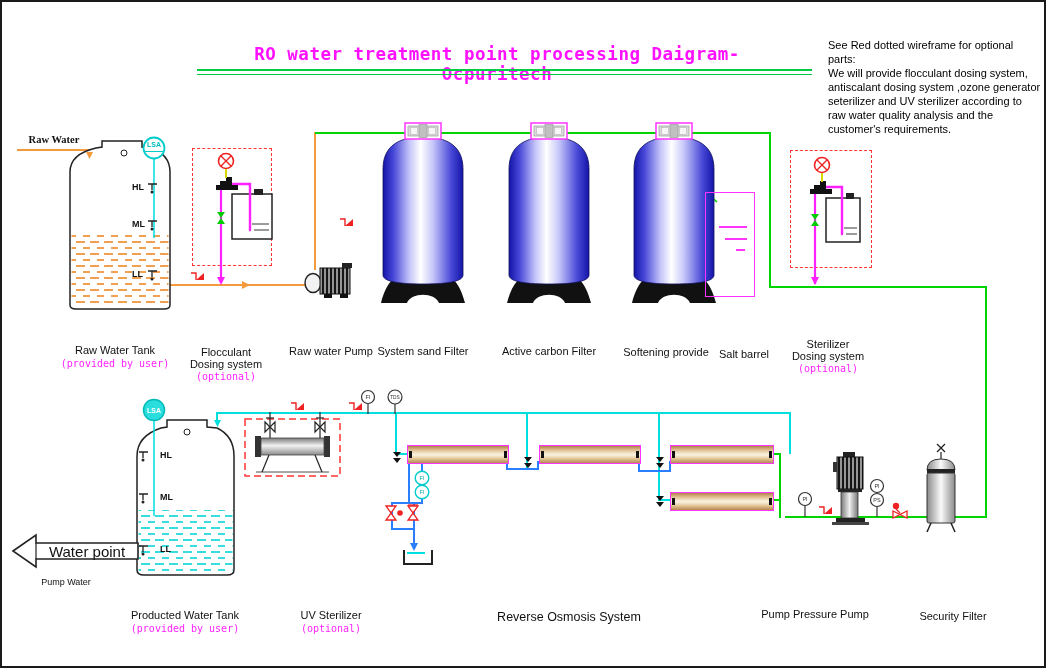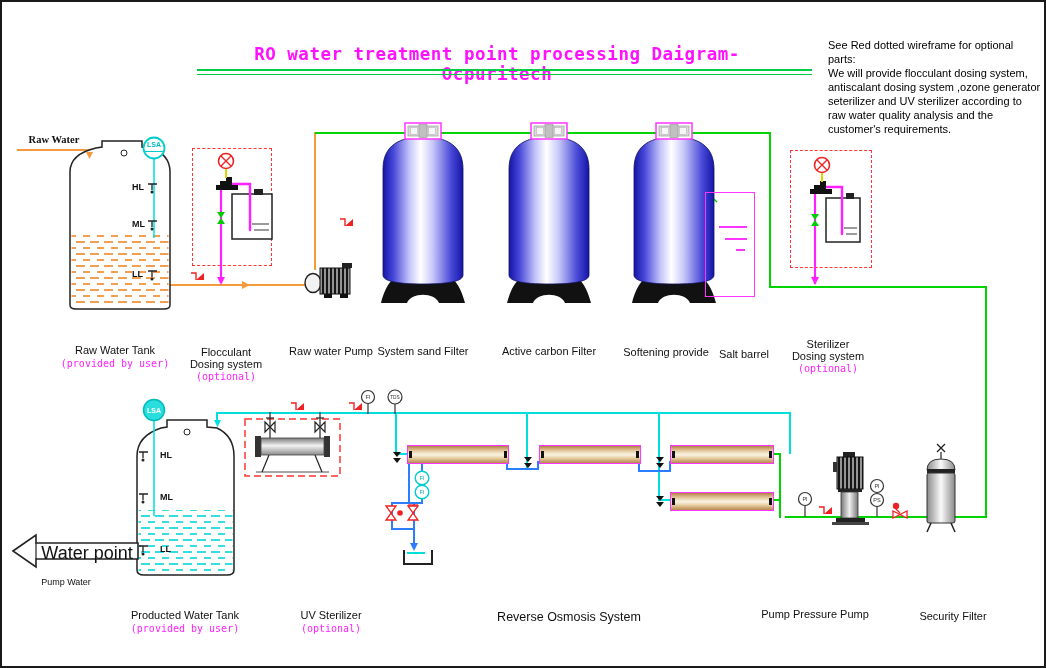--- a/index.html
+++ b/index.html
@@ -390,21 +390,21 @@
         <circle cx="16" cy="108" r="1.5" fill="#222" stroke="none"></circle>
       <path d="M12,152 h9 M16,152 v6"></path>
         <circle cx="16" cy="160" r="1.5" fill="#222" stroke="none"></circle>
     </g>
   </svg>
 
   <svg class="c" style="left:8px;top:530px" width="132" height="40" viewBox="0 0 132 40">
     <polygon points="3,19 26,3 26,11 128,11 128,27 26,27 26,35" fill="#fff" stroke="#222" stroke-width="1.6"></polygon>
     <line x1="26" y1="11" x2="26" y2="27" stroke="#222" stroke-width="1.2"></line>
   </svg>
-  <div class="lbl" style="left:85px;top:541px;font-size:18px">Water point</div>
+  <div class="lbl" style="left:85px;top:541px;font-size:15px">Water point</div>
   <div class="lbl" style="left:64px;top:575px;font-size:9px">Pump Water</div>
 
   <svg class="c" style="left:828px;top:448px" width="40" height="78" viewBox="0 0 40 78">
     <defs>
         <linearGradient id="gC" x1="0" y1="0" x2="1" y2="0">
           <stop offset="0" stop-color="#777"></stop>
           <stop offset="0.5" stop-color="#f0f0f0"></stop>
           <stop offset="1" stop-color="#777"></stop>
         </linearGradient>
       </defs>

